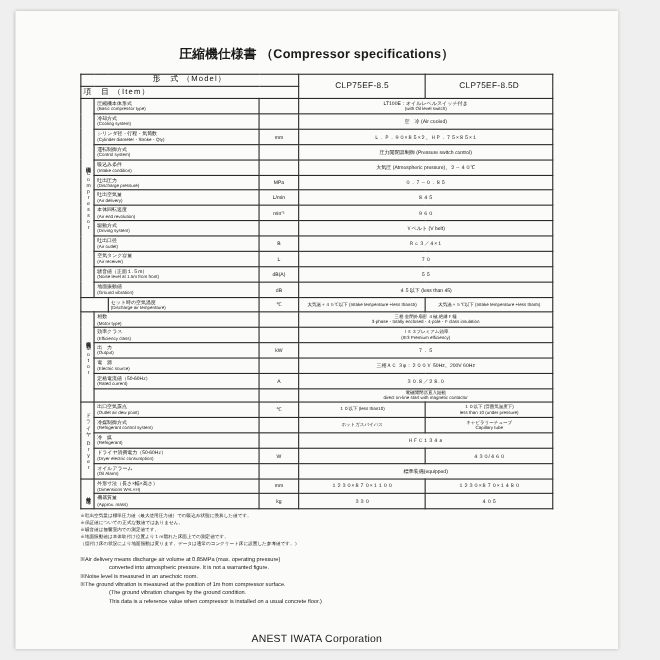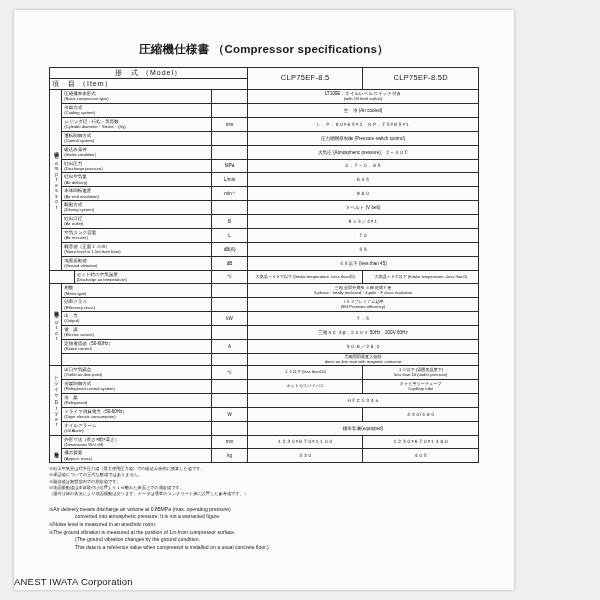--- a/index.html
+++ b/index.html
@@ -6,21 +6,21 @@
   body{
     width:600px;height:600px;
     background:#efefef;
     font-family:"Liberation Sans", sans-serif;
     color:#1a1a1a;
     overflow:hidden;
   }
   .page{
     position:absolute;
     left:14px;top:10px;
-    width:500px;height:580px;
+    width:548px;height:580px;
     background:#fbfbfa;
     box-shadow:0 0 3px rgba(0,0,0,.25);
   }
   .title{
     text-align:center;
     font-size:11.5px;
     font-weight:bold;
     padding-top:32px;
     letter-spacing:.2px;
   }
@@ -85,21 +85,21 @@
   .notes div{white-space:nowrap;}
   .notes-en{
     width:430px;
     margin:9px auto 0 auto;
     font-size:5.1px;
     line-height:1.5;
   }
   .notes-en div{white-space:nowrap;}
   .notes-en .indent{padding-left:26px;}
   .company{
-    text-align:left;
+    text-align:center;
     font-size:9.5px;
     margin-top:24px;
     letter-spacing:.2px;
   }
 </style>
 </head>
 <body>
 
 <div class="page">
 

